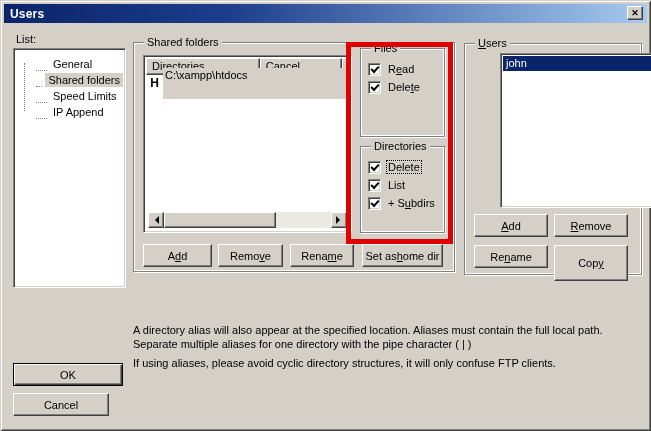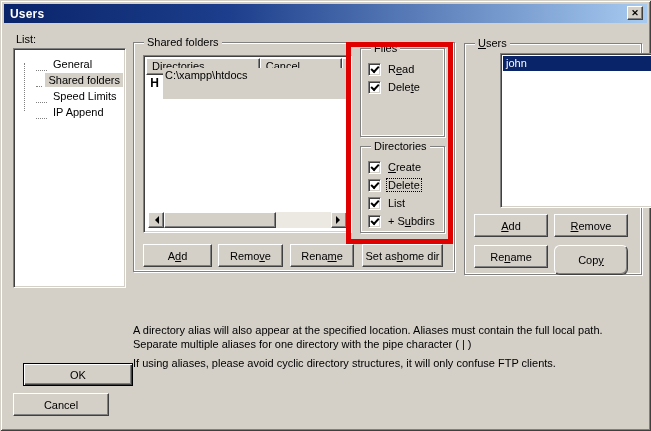--- a/index.html
+++ b/index.html
@@ -130,26 +130,26 @@
   
   .users-group { left: 464px; top: 43px; width: 178px; height: 232px; }
   .users-list  { left: 500px; top: 53px; width: 154px; height: 155px; }
   .ul-inner { position: absolute; inset: 2px; background: #fff; }
   .user-row { height: 15px; line-height: 15px; padding-left: 3px; }
   .user-row.sel-hard { background: #0a246a; color: #fff; }
 
   .ub-add    { left: 474px; top: 214px; width: 74px; height: 23px; }
   .ub-remove { left: 554px; top: 214px; width: 74px; height: 23px; }
   .ub-rename { left: 474px; top: 245px; width: 74px; height: 23px; }
-  .ub-copy   { left: 554px; top: 245px; width: 74px; height: 30px; border-radius: 6px; }
+  .ub-copy   { left: 554px; top: 245px; width: 74px; height: 36px; }
 
   
   .notes { left: 133px; top: 280px; width: 503px; line-height: 14px; margin-top: 43px; }
   .notes p + p { margin-top: 5px; }
-  .ok-btn     { left: 23px; top: 363px; width: 110px; height: 23px; }
+  .ok-btn     { left: 13px; top: 363px; width: 110px; height: 23px; }
   .cancel-btn { left: 13px; top: 393px; width: 96px; height: 23px; }
 </style>
 </head>
 <body>
 
 <div class="abs titlebar">
   <span class="title-text">Users</span>
   <button class="close-btn">
     <span>✕</span>
   </button>
@@ -223,24 +223,20 @@
       <span class="cb-label">Dele<u>t</u>e</span>
     </div>
   </div>
 </div>
 
 <div class="abs groupbox dirs-group">
   <span class="gb-label">Directories</span>
   <div class="cb-col">
     <div class="cb-row">
       <span class="cb checked"></span>
-      <span class="cb-label"><u>C</u>reate</span>
-    </div>
-    <div class="cb-row">
-      <span class="cb checked"></span>
       <span class="cb-label focus">Delete</span>
     </div>
     <div class="cb-row">
       <span class="cb checked"></span>
       <span class="cb-label">List</span>
     </div>
     <div class="cb-row">
       <span class="cb checked"></span>
       <span class="cb-label">+ S<u>u</u>bdirs</span>
     </div>

